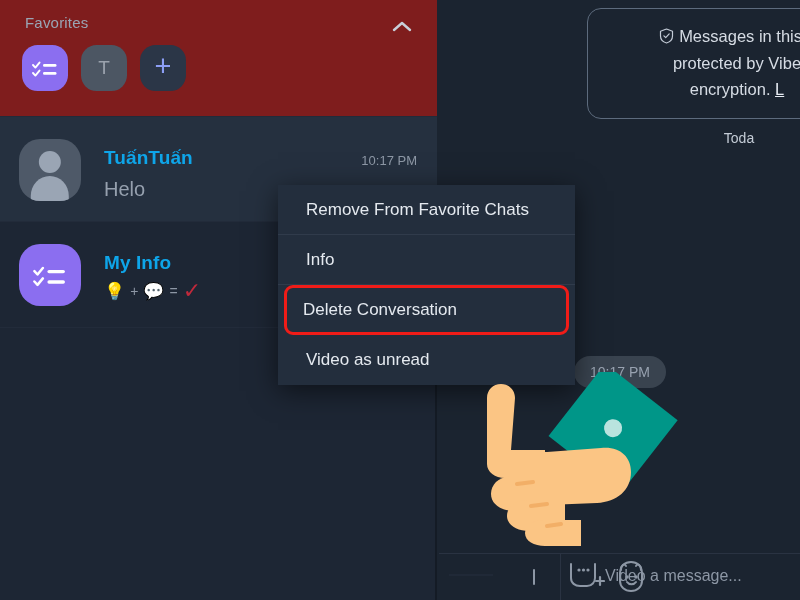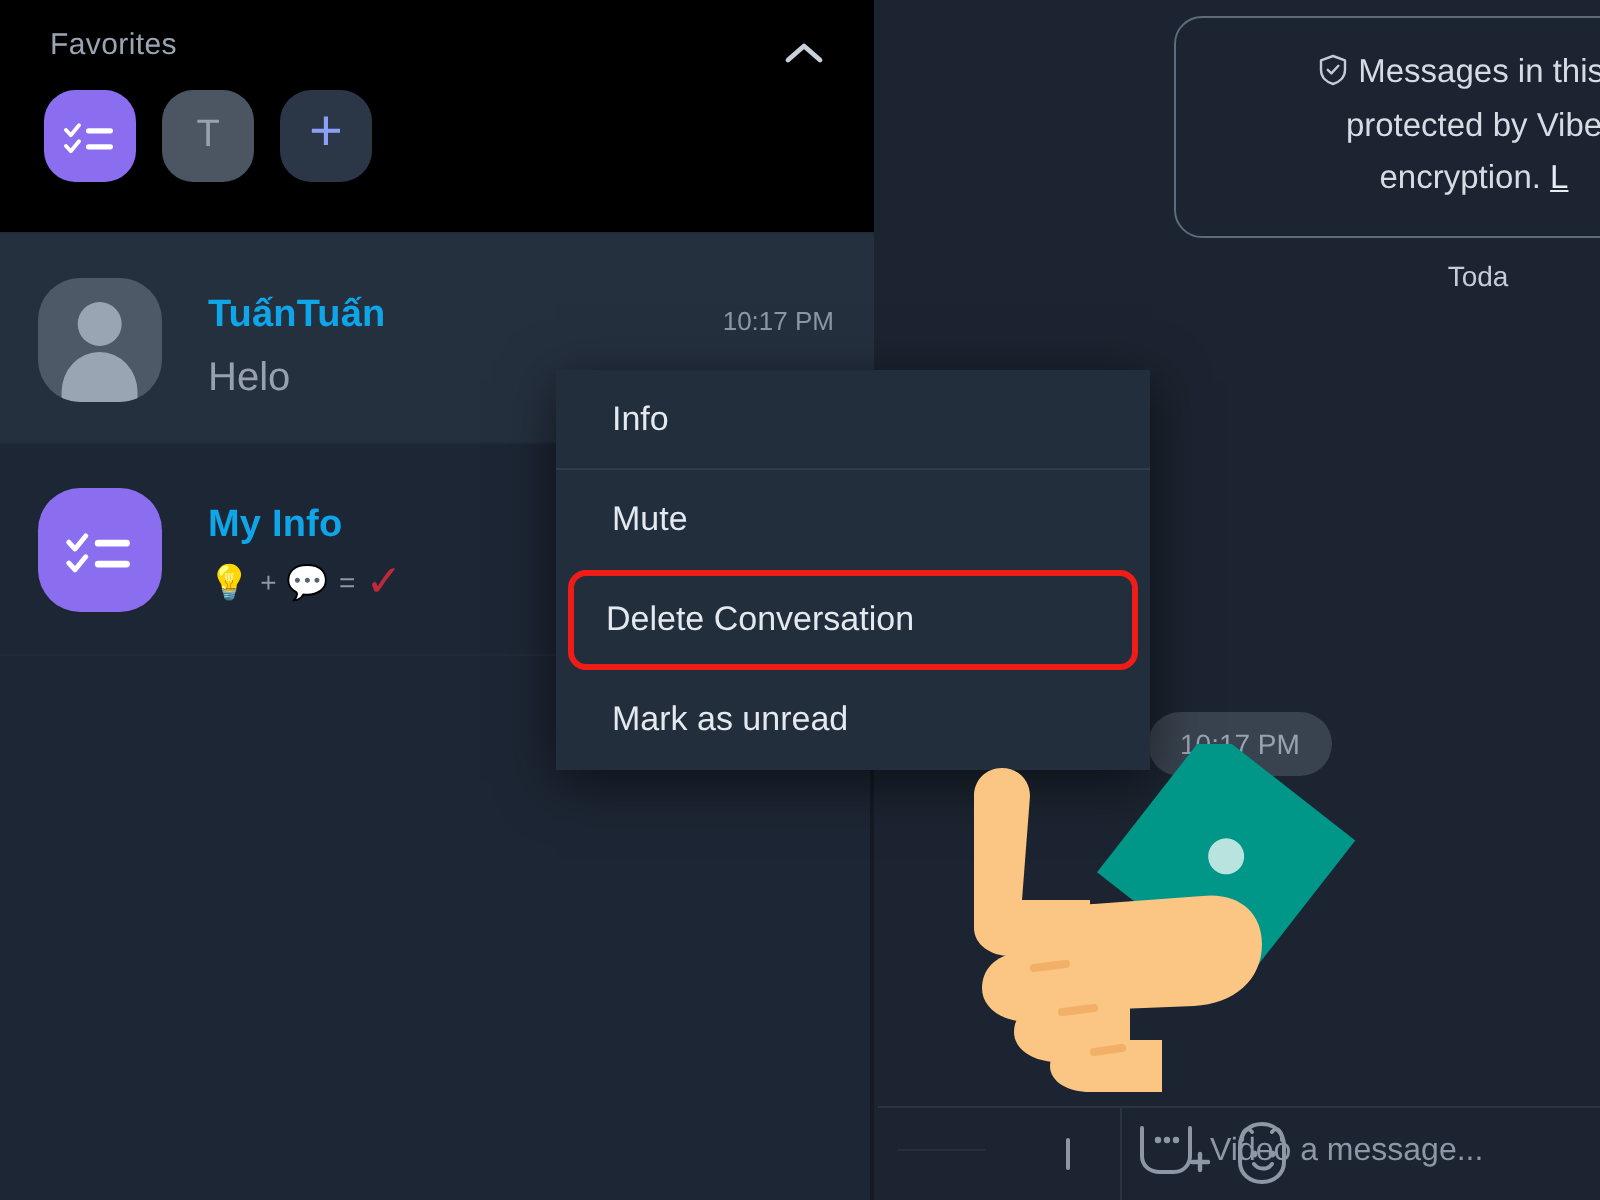--- a/index.html
+++ b/index.html
@@ -13,21 +13,21 @@
 
   
   .sidebar{
     position:absolute;left:0;top:0;width:437px;height:600px;
     background:#1d2634;
     border-right:2px solid #141b25;
     box-sizing:border-box;
   }
   .fav-header{
     position:absolute;left:0;top:0;width:437px;height:116px;
-    background:#000000;
+    background:#7f1d1d;
   }
   .fav-title{
     position:absolute;left:25px;top:14px;
     font-size:15px;color:#9aa5b4;letter-spacing:.2px;
   }
   .fav-collapse{
     position:absolute;right:22px;top:16px;width:26px;height:20px;
     display:flex;align-items:center;justify-content:center;cursor:pointer;
   }
   .fav-collapse svg{display:block;}
@@ -270,30 +270,30 @@
         <circle cx="25" cy="20" r="1.7" fill="#8d97a5"></circle>
         <path d="M16 25 C18 28 23 28 25 25" fill="none" stroke="#8d97a5" stroke-width="2" stroke-linecap="round"></path>
       </svg>
 
       <div class="composer-placeholder">Video a message...</div>
     </div>
   </div>
 
   <div class="ctxmenu">
     <div class="ctx-item sep-after">
+      <span>Remove From Favorite Chats</span>
+    </div>
+    <div class="ctx-item sep-after">
       <span>Info</span>
-    </div>
-    <div class="ctx-item">
-      <span>Mute</span>
     </div>
     <div class="ctx-item highlight">
       <span>Delete Conversation</span>
     </div>
     <div class="ctx-item">
-      <span>Mark as unread</span>
+      <span>Video as unread</span>
     </div>
   </div>
 
   <svg class="hand" viewBox="0 0 230 190">
 
     <g transform="rotate(38 150 60)">
       <rect x="108" y="6" width="92" height="92" fill="#009688"></rect>
       <circle cx="154" cy="52" r="9" fill="#b9e3de"></circle>
     </g>
 

